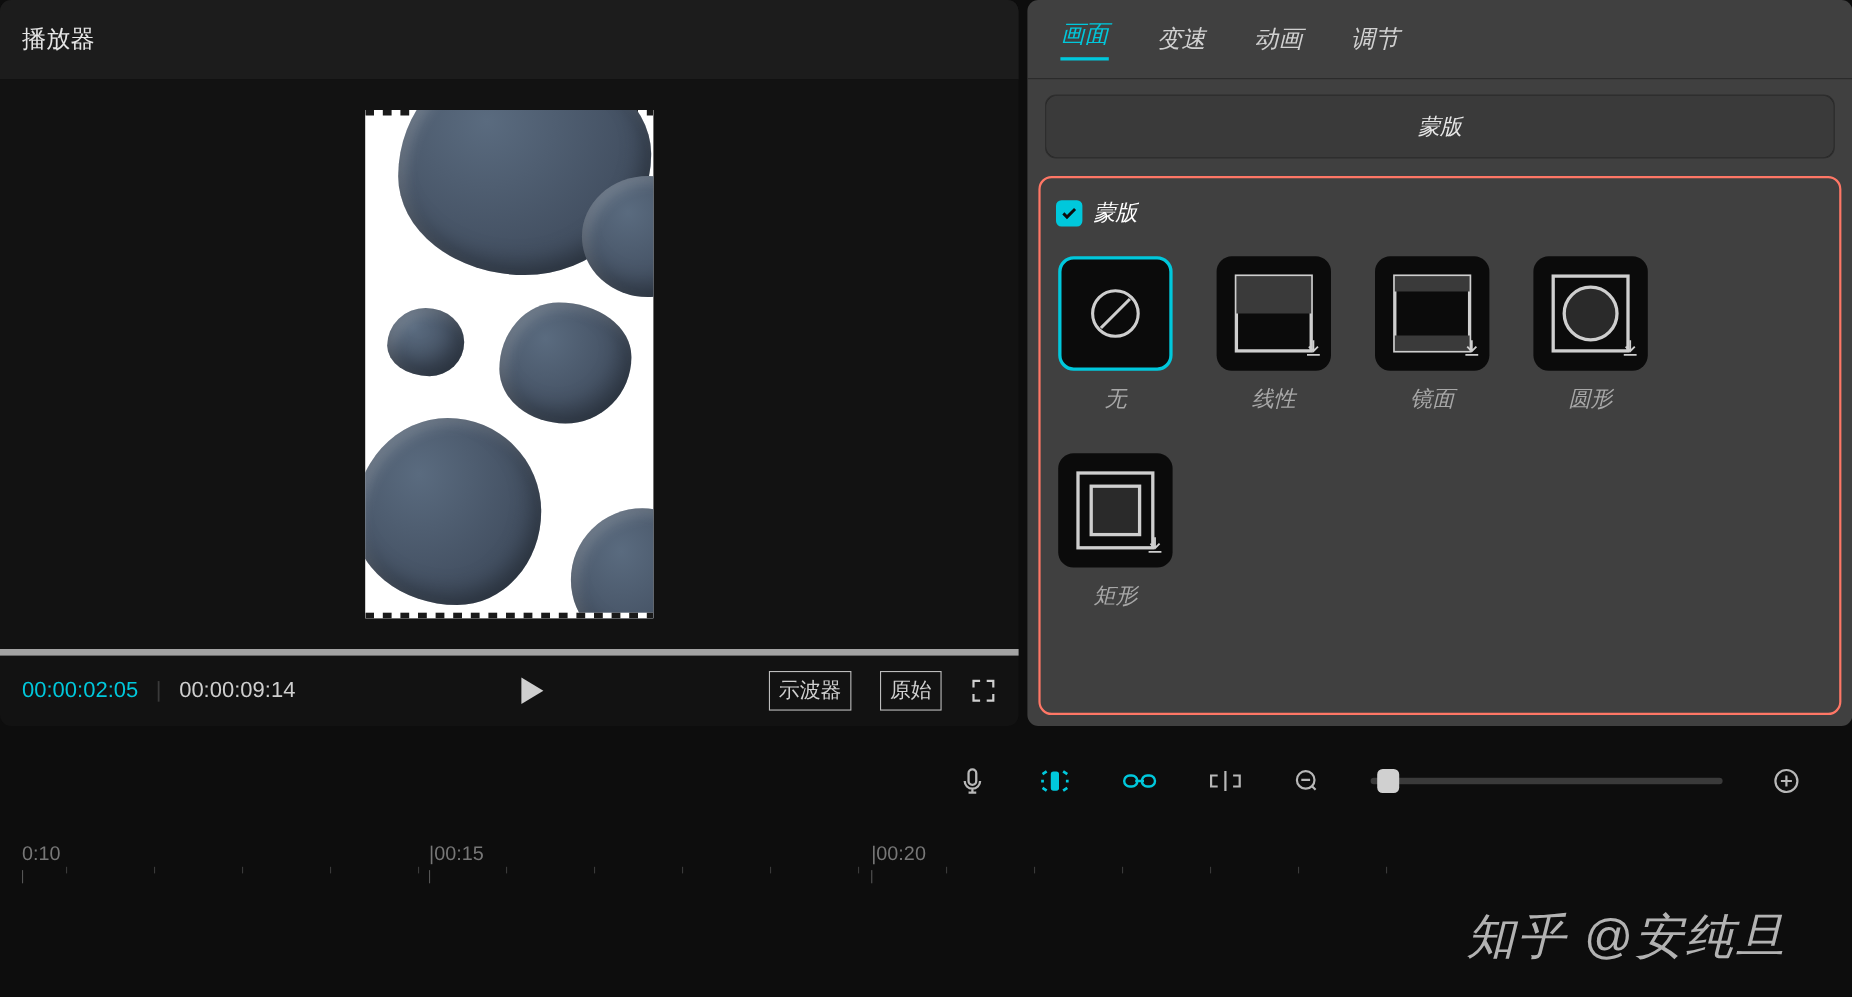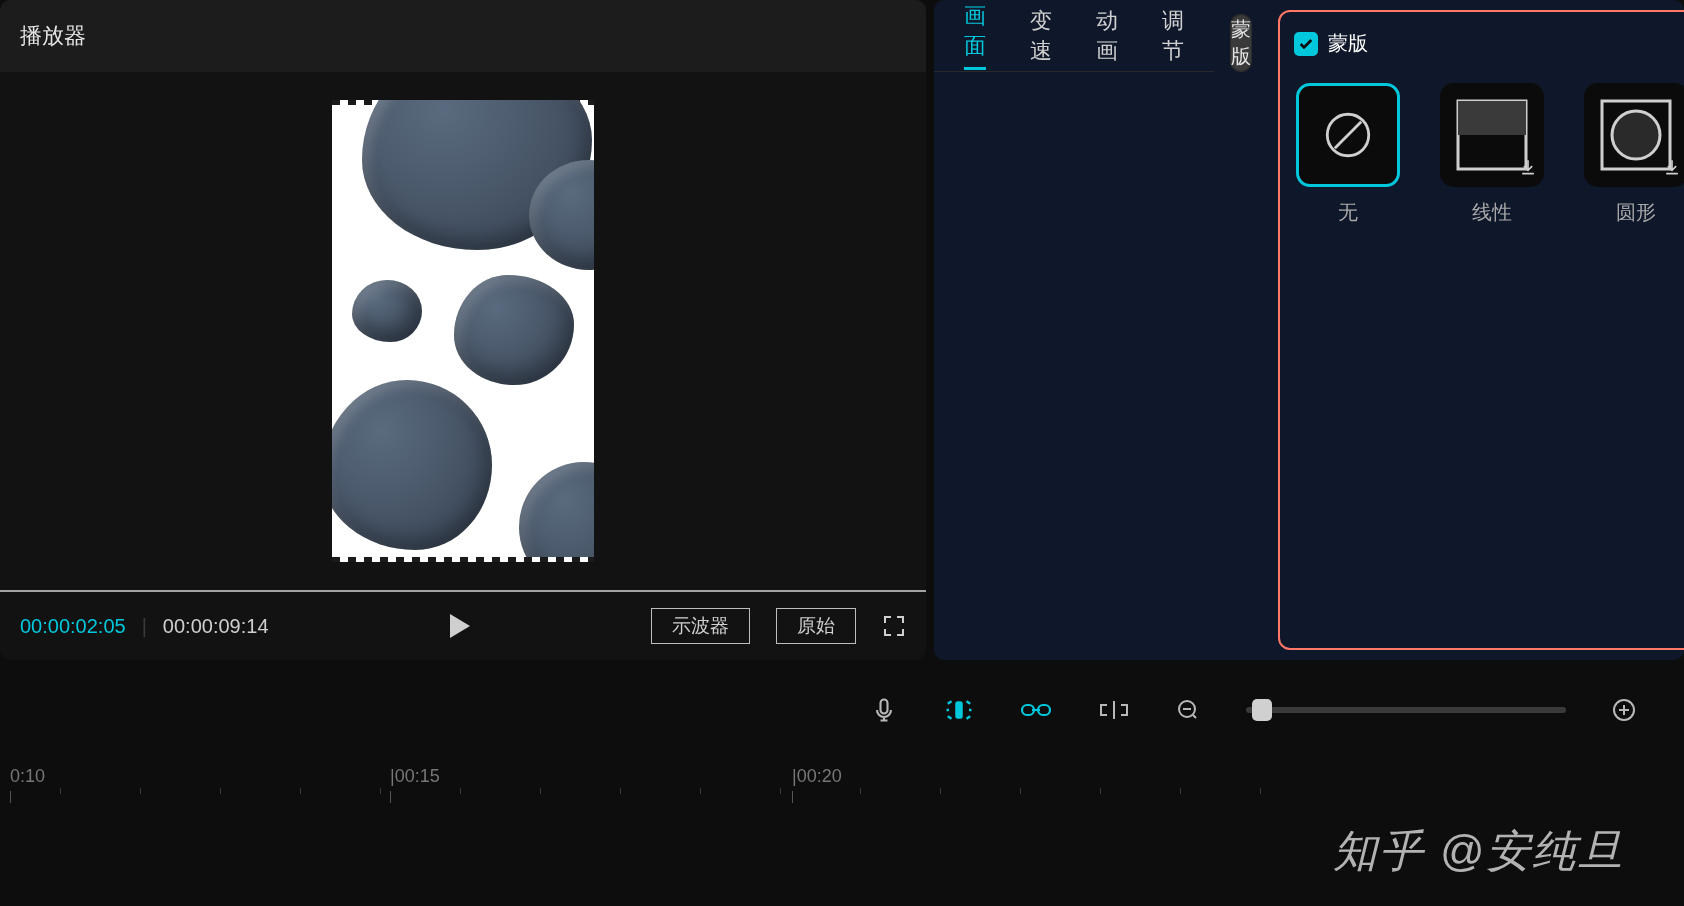--- a/index.html
+++ b/index.html
@@ -73,55 +73,56 @@
     box-shadow: inset -6px -10px 20px rgba(0,0,0,0.35), inset 6px 6px 12px rgba(255,255,255,0.2);
   }
 
   .player-controls {
     height: 70px;
     display: flex;
     align-items: center;
     padding: 0 20px;
     font-size: 20px;
     gap: 16px;
-    border-top: 2px solid #a3a3a3;
+    border-top: 6px solid #a3a3a3;
   }
   .tc-current { color: #00c8dc; }
   .tc-sep { color: #3a3a3a; }
   .tc-total { color: #cfcfcf; }
   .play-btn {
     margin: 0 auto;
     width: 0; height: 0;
     border-left: 20px solid #cfcfcf;
     border-top: 12px solid transparent;
     border-bottom: 12px solid transparent;
     cursor: pointer;
   }
   .ctrl-right {
     display: flex;
     align-items: center;
     gap: 26px;
   }
   .box-btn {
     border: 1px solid #bdbdbd;
-    padding: 4px 20px;
+    padding: 4px 8px;
     font-size: 19px;
     color: #d0d0d0;
     cursor: pointer;
     background: transparent;
   }
   .fullscreen-icon svg { display:block; }
 
   
   .props-panel {
     width: 750px;
-    background: #0f172a;
+    background: #404040;
     border-radius: 10px;
     display: flex;
-    flex-direction: row;
+    flex-direction: column;
+    font-style: italic;
   }
   .props-tabs {
     height: 72px;
     display: flex;
     align-items: center;
     gap: 44px;
     padding: 0 30px;
     font-size: 22px;
     border-bottom: 1px solid #2a2a2a;
   }
@@ -362,20 +363,33 @@
             <div class="mask-thumb">
               <svg width="104" height="104" viewBox="0 0 104 104">
                 <rect x="18" y="18" width="68" height="68" stroke="#cfcfcf" stroke-width="3" fill="none"></rect>
                 <rect x="18" y="18" width="68" height="34" fill="#3a3a3a"></rect>
               </svg>
               <span class="dl-icon"><svg width="20" height="20" viewBox="0 0 24 24" fill="none" stroke="#cfcfcf" stroke-width="2">
                   <path d="M12 4v12M7 11l5 5 5-5M5 20h14"></path>
                 </svg></span>
             </div>
             <div class="mask-label">线性</div>
+          </div>
+          <div class="mask-item">
+            <div class="mask-thumb">
+              <svg width="104" height="104" viewBox="0 0 104 104">
+                <rect x="18" y="18" width="68" height="68" stroke="#cfcfcf" stroke-width="3" fill="none"></rect>
+                <rect x="18" y="18" width="68" height="14" fill="#3a3a3a"></rect>
+                <rect x="18" y="72" width="68" height="14" fill="#3a3a3a"></rect>
+              </svg>
+              <span class="dl-icon"><svg width="20" height="20" viewBox="0 0 24 24" fill="none" stroke="#cfcfcf" stroke-width="2">
+                  <path d="M12 4v12M7 11l5 5 5-5M5 20h14"></path>
+                </svg></span>
+            </div>
+            <div class="mask-label">镜面</div>
           </div>
           <div class="mask-item">
             <div class="mask-thumb">
               <svg width="104" height="104" viewBox="0 0 104 104">
                 <rect x="18" y="18" width="68" height="68" stroke="#cfcfcf" stroke-width="3" fill="none"></rect>
                 <circle cx="52" cy="52" r="24" stroke="#cfcfcf" stroke-width="3" fill="#2a2a2a"></circle>
               </svg>
               <span class="dl-icon"><svg width="20" height="20" viewBox="0 0 24 24" fill="none" stroke="#cfcfcf" stroke-width="2">
                   <path d="M12 4v12M7 11l5 5 5-5M5 20h14"></path>
                 </svg></span>
@@ -435,21 +449,21 @@
   </div>
   <span class="tool-icon">
     <svg width="24" height="24" viewBox="0 0 24 24" fill="none" stroke="currentColor" stroke-width="2">
       <circle cx="12" cy="12" r="10"></circle>
         <path d="M7 12h10M12 7v10"></path>
     </svg>
   </span>
 </div>
 
 <div class="timeline" id="timeline">
-    <div class="tick-major" style="left: 10px;">0:10</div>
+    <div class="tick-major" style="left: 20px;">0:10</div>
     <div class="tick-major" style="left: 390px;">|00:15</div>
     <div class="tick-major" style="left: 792px;">|00:20</div>
     <div class="tick-minor" style="left: 60px;"></div>
     <div class="tick-minor" style="left: 140px;"></div>
     <div class="tick-minor" style="left: 220px;"></div>
     <div class="tick-minor" style="left: 300px;"></div>
     <div class="tick-minor" style="left: 380px;"></div>
     <div class="tick-minor" style="left: 460px;"></div>
     <div class="tick-minor" style="left: 540px;"></div>
     <div class="tick-minor" style="left: 620px;"></div>

